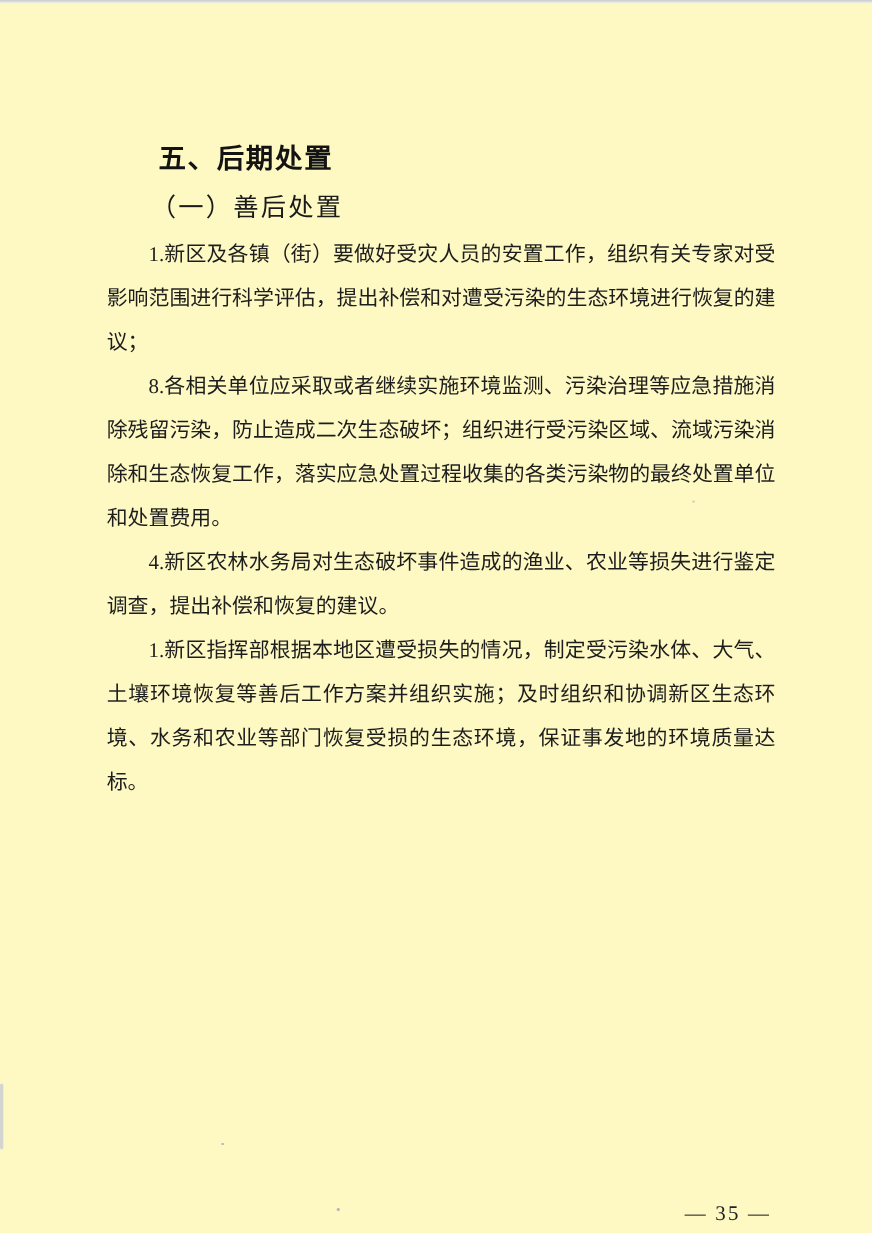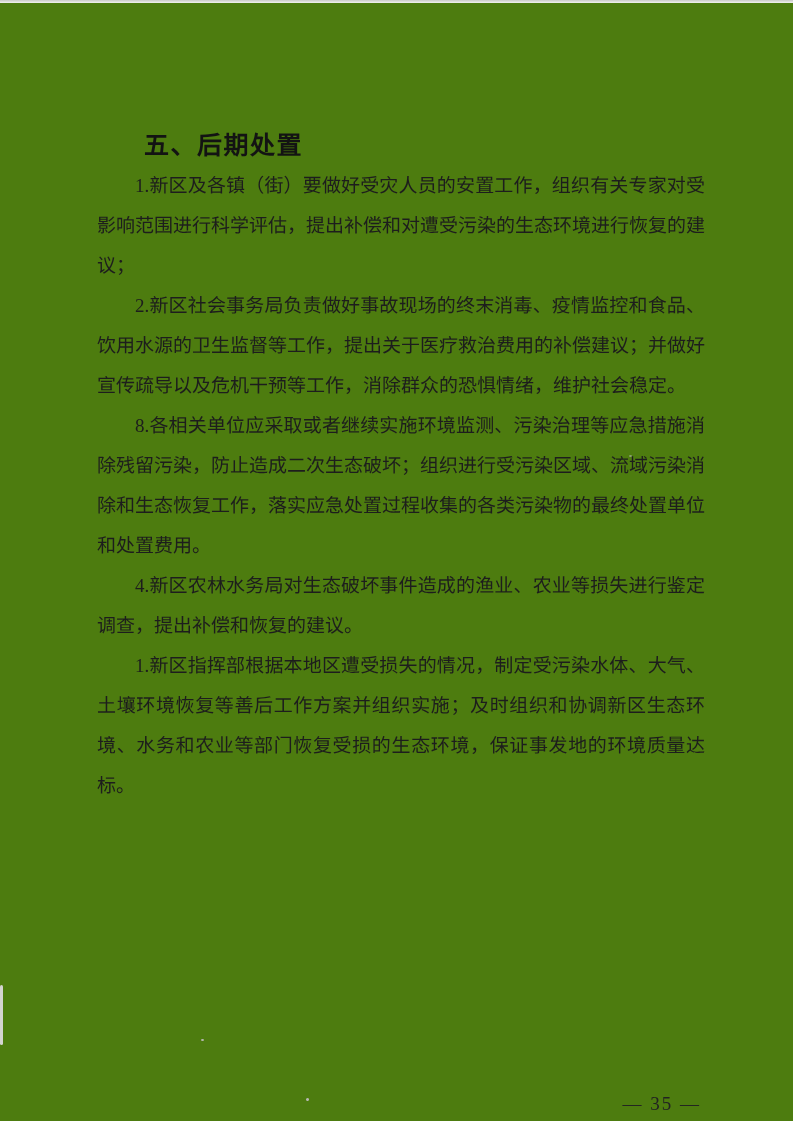--- a/index.html
+++ b/index.html
@@ -5,21 +5,21 @@
   html, body {
     margin: 0;
     padding: 0;
     background: #f2f1ee;
   }
   .page {
     position: relative;
     width: 793px;
     height: 1121px;
     margin: 0 auto;
-    background: #4d7c0f;
+    background: #fef9c3;
     overflow: hidden;
     font-family: "Liberation Serif", serif;
     color: #1d1d1d;
   }
   
   .scan-edge-top {
     position: absolute;
     top: 0; left: 0; right: 0;
     height: 3px;
     background: linear-gradient(to bottom, #c9c9c7, #f2f2ef);
@@ -94,24 +94,24 @@
 
   <div class="scan-edge-top"></div>
   <div class="scan-edge-left"></div>
   <div class="speck s1"></div>
   <div class="speck s2"></div>
   <div class="speck s3"></div>
 
   <div class="content">
     <h2 class="section-heading">五、后期处置</h2>
 
+    <h3 class="subsection-heading">（一）善后处置</h3>
 
     <p class="body-paragraph">1.新区及各镇（街）要做好受灾人员的安置工作，组织有关专家对受影响范围进行科学评估，提出补偿和对遭受污染的生态环境进行恢复的建议；</p>
 
-    <p class="body-paragraph">2.新区社会事务局负责做好事故现场的终末消毒、疫情监控和食品、饮用水源的卫生监督等工作，提出关于医疗救治费用的补偿建议；并做好宣传疏导以及危机干预等工作，消除群众的恐惧情绪，维护社会稳定。</p>
 
     <p class="body-paragraph">8.各相关单位应采取或者继续实施环境监测、污染治理等应急措施消除残留污染，防止造成二次生态破坏；组织进行受污染区域、流域污染消除和生态恢复工作，落实应急处置过程收集的各类污染物的最终处置单位和处置费用。</p>
 
     <p class="body-paragraph">4.新区农林水务局对生态破坏事件造成的渔业、农业等损失进行鉴定调查，提出补偿和恢复的建议。</p>
 
     <p class="body-paragraph">1.新区指挥部根据本地区遭受损失的情况，制定受污染水体、大气、土壤环境恢复等善后工作方案并组织实施；及时组织和协调新区生态环境、水务和农业等部门恢复受损的生态环境，保证事发地的环境质量达标。</p>
 
   </div>
 
   <div class="page-number">— 35 —</div>

